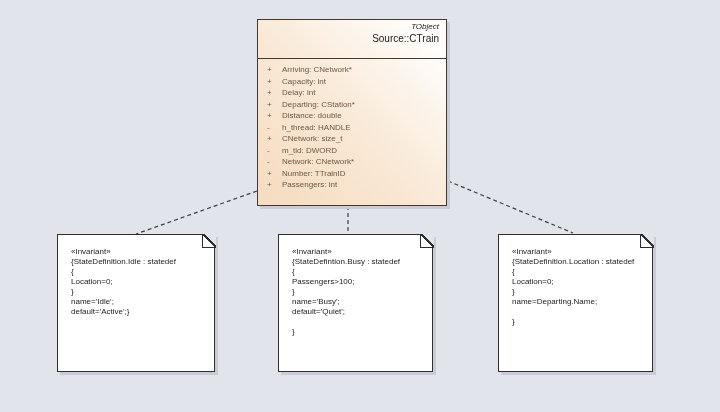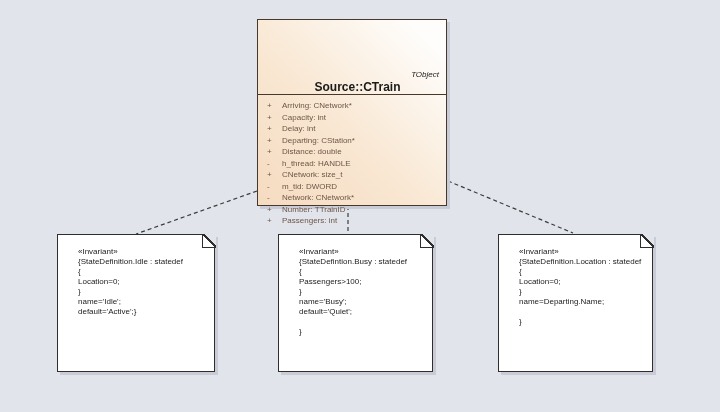--- a/index.html
+++ b/index.html
@@ -16,36 +16,35 @@
     box-sizing:border-box;
     border:1.5px solid var(--element-border,#46382a);
     background:linear-gradient(to top right,
       var(--class-fill-peach,#f5dbc0) 0%,
       #f9e8d4 45%,
       var(--class-fill-light,#fefdfb) 90%);
     box-shadow:3px 3px 0 var(--shadow,#c9ccd6);
   }
   .class-header{
     box-sizing:border-box;
-    height:27px;
+    height:39px;
     border-bottom:1px solid var(--element-border,#46382a);
     padding:2px 7px 0 18px;
-    margin-top:48px;
   }
   .stereotype-right{
     text-align:right;
     font-style:italic;
     font-size:8px;
     line-height:10px;
     color:var(--title-text,#1a1a1a);
   }
   .class-title{
-    text-align:center;
-    font-weight:bold;
-    font-size:12px;
+    text-align:right;
+    font-weight:normal;
+    font-size:10px;
     line-height:14px;
     color:var(--title-text,#1a1a1a);
   }
   .attr-list{padding:5px 6px 0 6px;}
   .attr-row{
     display:flex;
     font-size:8px;
     line-height:11.5px;
     color:var(--attribute-text,#6e5546);
     white-space:nowrap;
@@ -53,21 +52,21 @@
   .attr-vis{width:15px;flex:none;text-align:left;padding-left:3px;}
   
   .note{
     position:absolute;
     box-sizing:border-box;
     background:var(--note-fill,#fff);
     border:1.5px solid var(--note-border,#2e2e2e);
     box-shadow:3px 3px 0 var(--shadow,#c9ccd6);
   }
   .note-body{
-    padding:12px 6px 0 20px;
+    padding:12px 6px 0 13px;
     font-size:8px;
     line-height:10px;
     color:#222;
     white-space:nowrap;
     overflow:hidden;
   }
   .fold{
     position:absolute;top:-1.5px;right:-1.5px;
     width:14px;height:14px;
     box-sizing:border-box;

